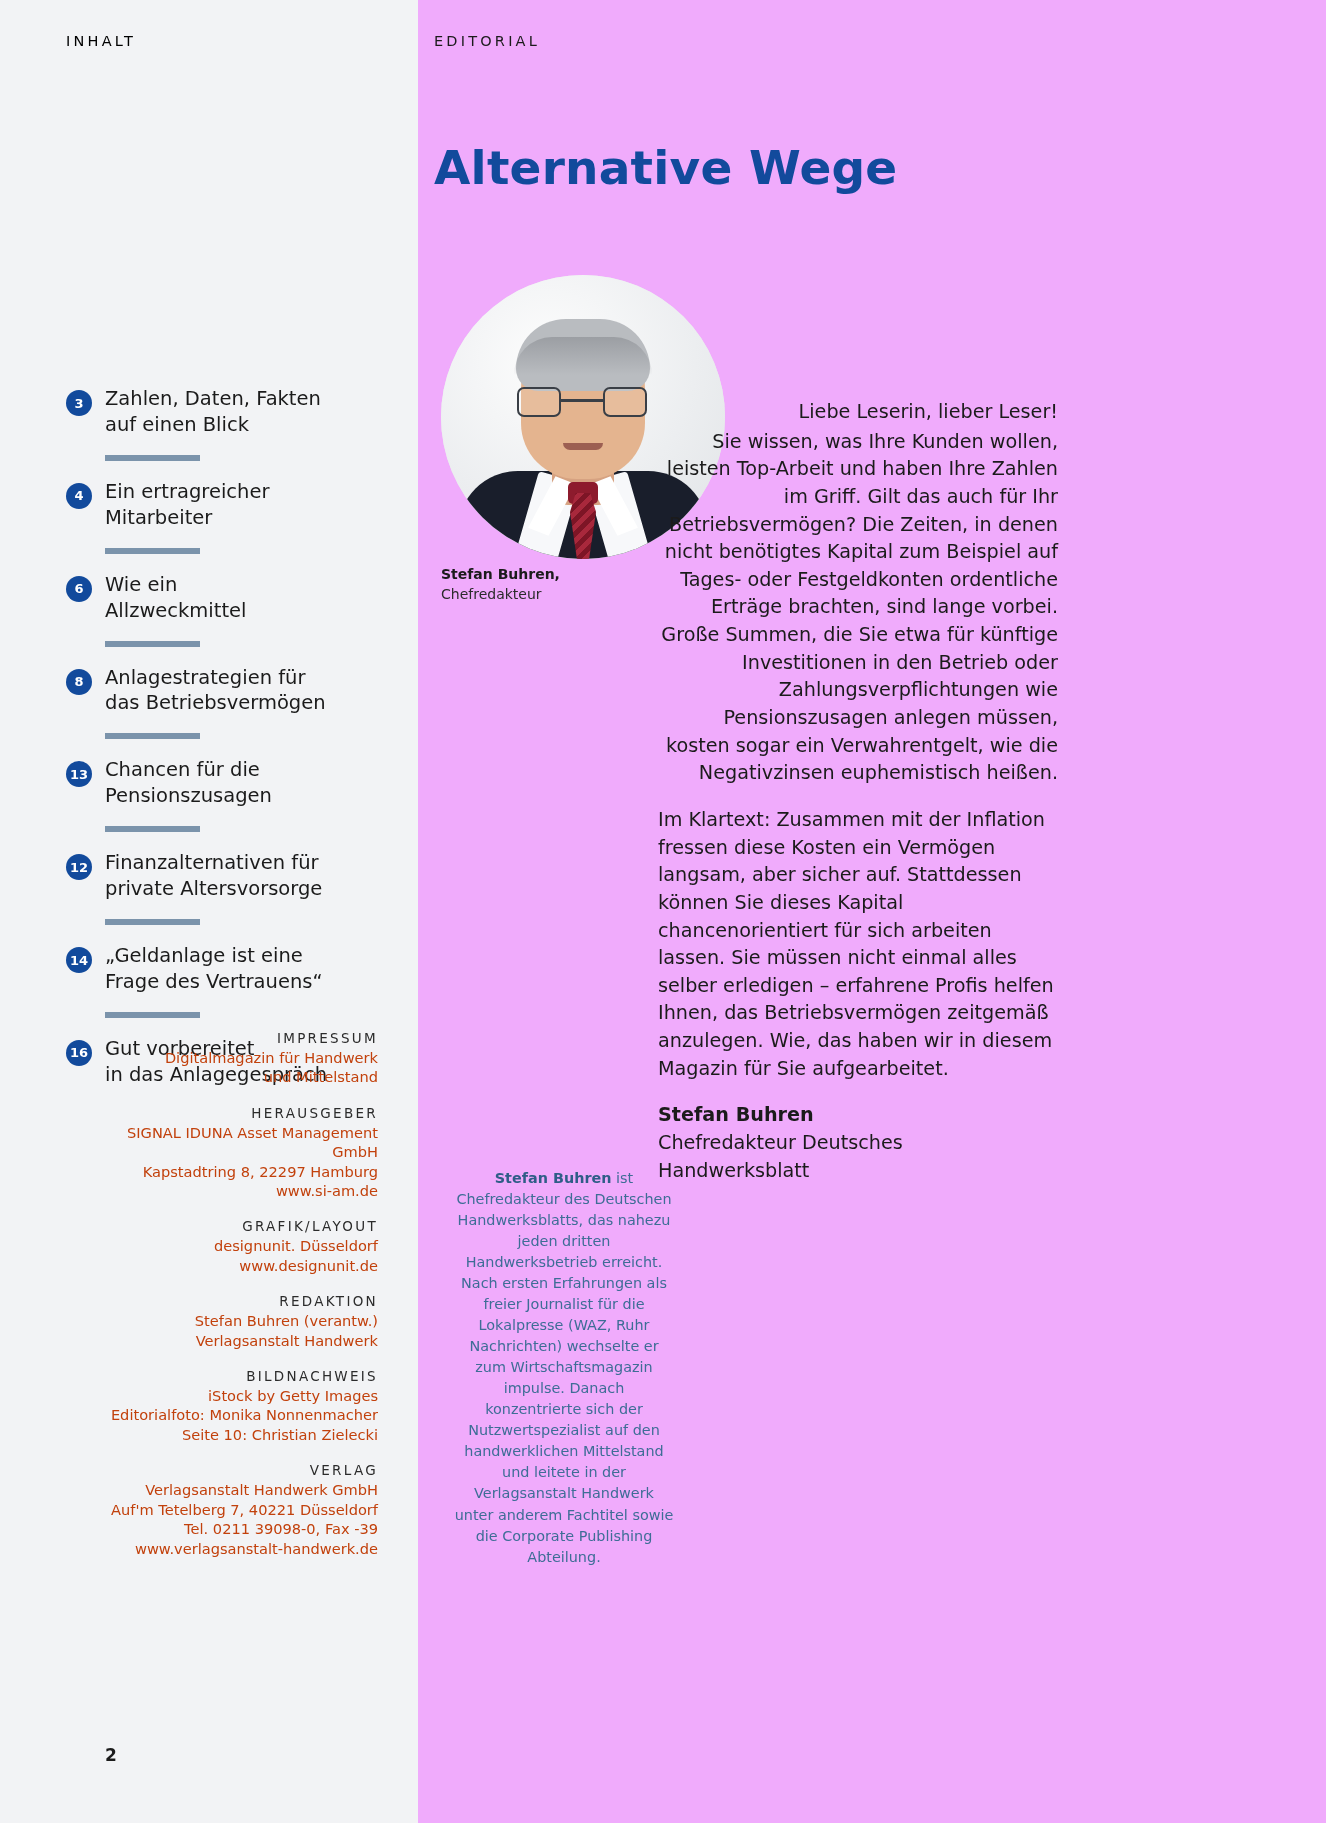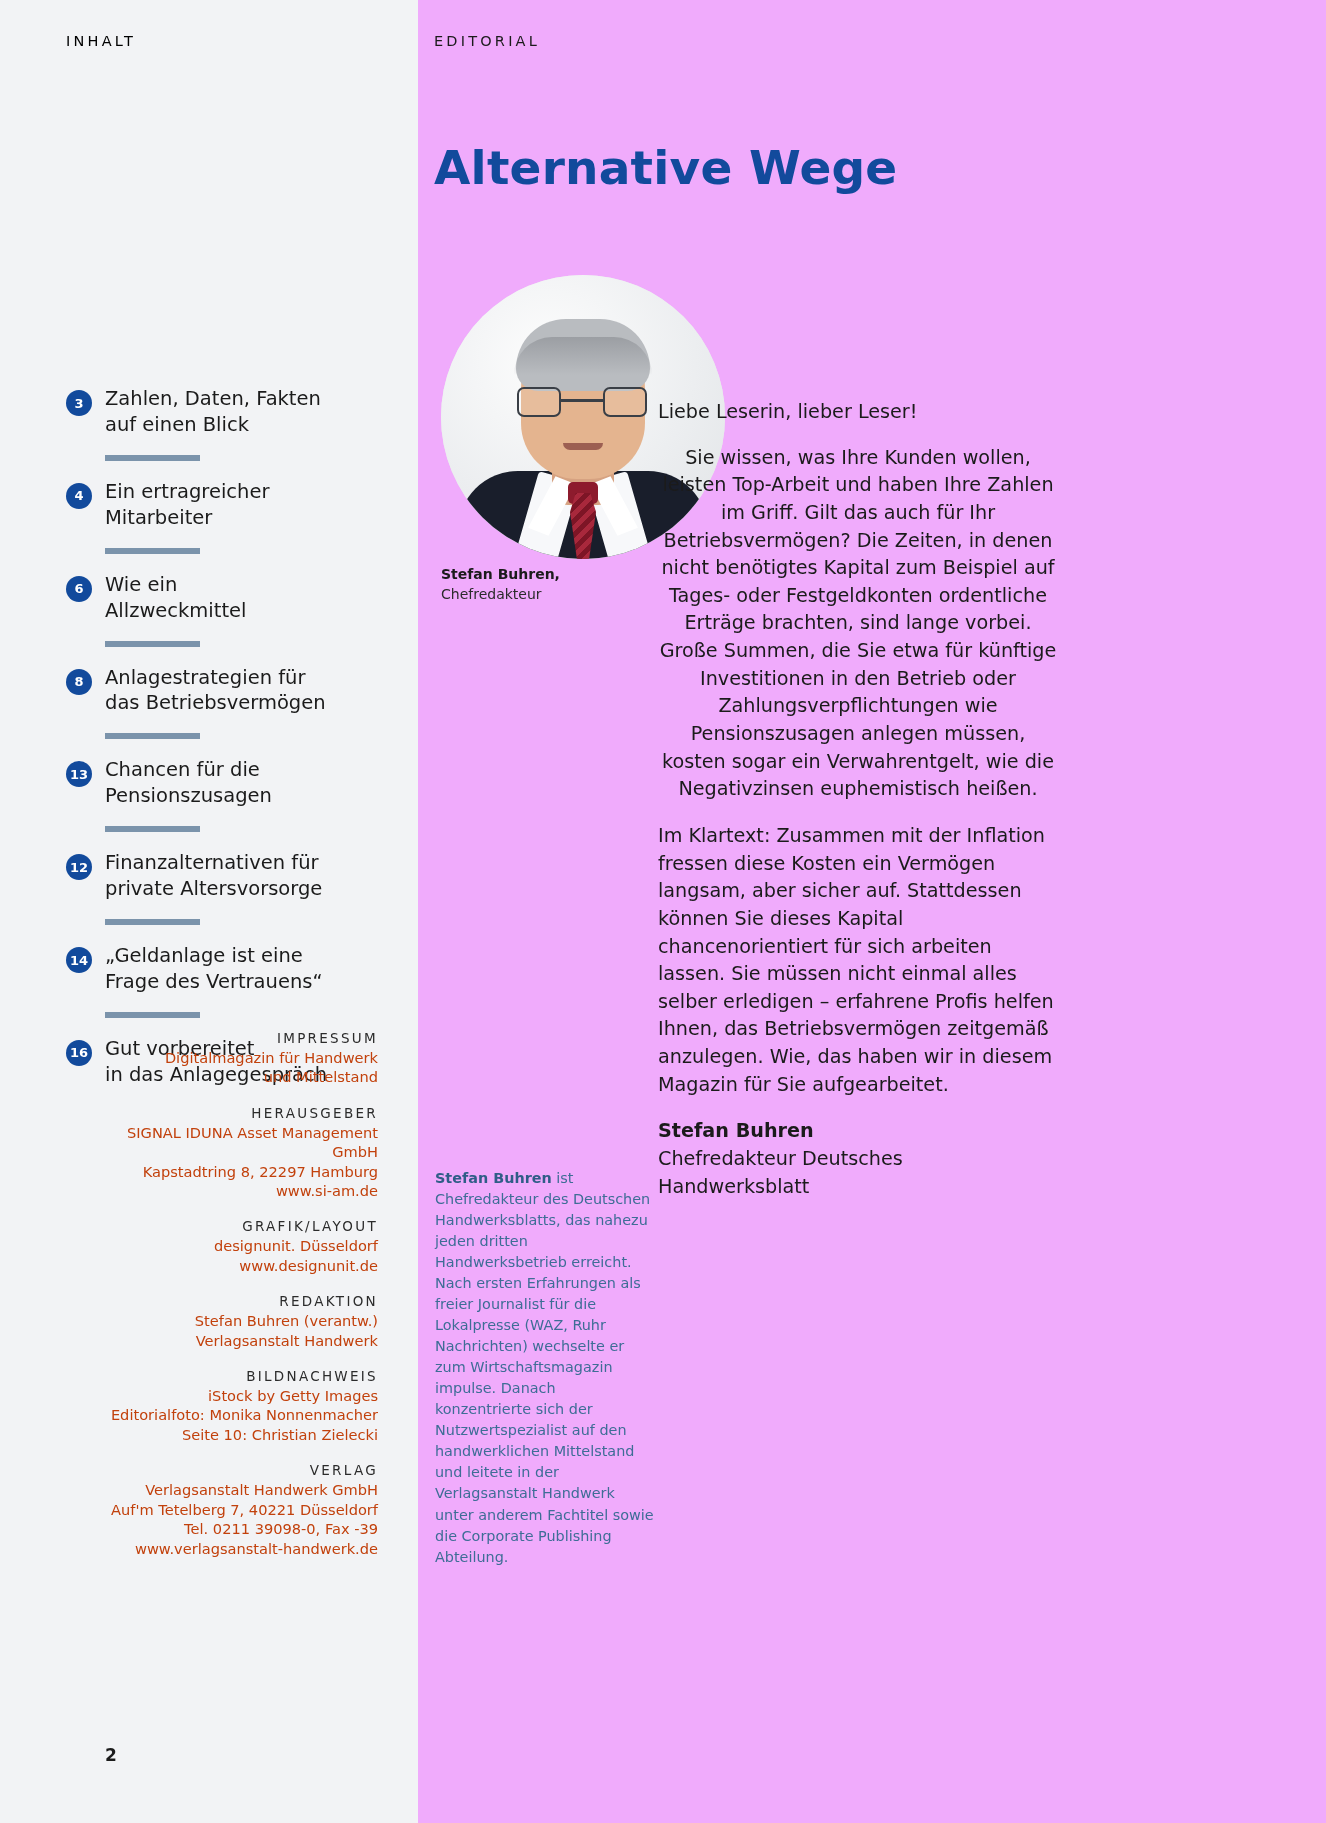--- a/index.html
+++ b/index.html
@@ -304,44 +304,45 @@
   }
 
   .ed-p {
     font-size: 19.2px;
     line-height: 1.44;
     color: #1b1b1b;
     margin-bottom: 19px;
   }
 
   .ed-p.indent-run {
-    text-align: center;
+    text-align: right;
   }
 
   .ed-lead {
-    text-align: left;
+    text-align: right;
     font-size: 19.2px;
     line-height: 1.44;
     color: #1b1b1b;
-    margin-bottom: 18px;
+    margin-bottom: 2px;
   }
 
   .ed-sign {
     font-size: 19.2px;
     line-height: 1.44;
     color: #1b1b1b;
   }
   .ed-sign .bold { font-weight: 700; }
 
   
   .bio {
     position: absolute;
     top: 1168px;
-    left: 1px;
+    left: 20px;
     width: 220px;
+    text-align: center;
   }
   .bio-text {
     font-size: 14.4px;
     line-height: 1.46;
     color: #3e6d96;
   }
   .bio-text .bio-name {
     font-weight: 700;
     color: #2f5d87;
   }

